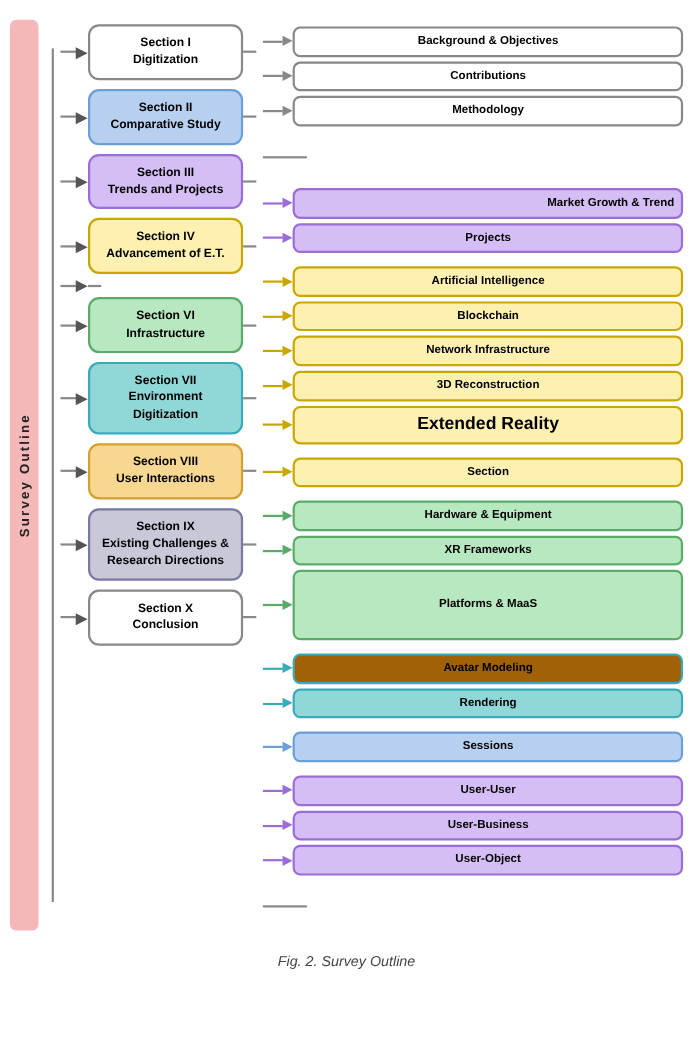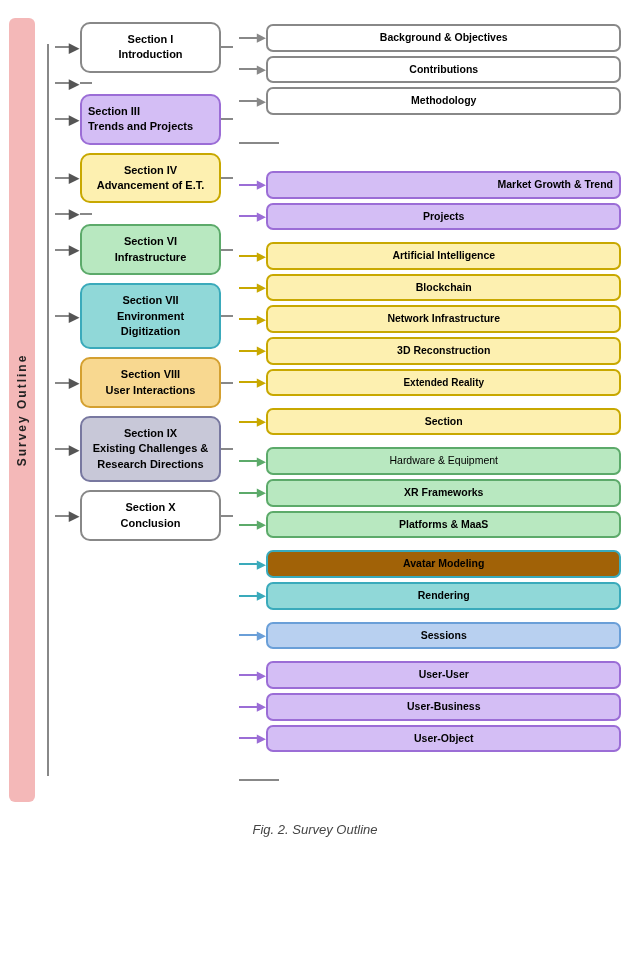--- a/index.html
+++ b/index.html
@@ -72,32 +72,34 @@
 
     <div style="width:16px; position:relative; flex-shrink:0;">
       <div class="trunk"></div>
     </div>
 
     <div style="width:178px; display:flex; flex-direction:column; flex-shrink:0;">
     <div style="display: flex; flex-direction: row; align-items: center; position: relative;">
           <div style="width: 14px; height: 2px; background: rgb(136, 136, 136); flex-shrink: 0;"></div>
           <span style="font-size: 13px; color: rgb(85, 85, 85); flex-shrink: 0; margin-right: 1px; font-weight: bold; line-height: 1;">▶</span>
           <div style="flex: 1 1 0%; border-radius: 10px; border: 2.5px solid rgb(136, 136, 136); background: rgb(255, 255, 255); padding: 8px 6px; text-align: center; font-size: 11px; font-weight: bold; line-height: 1.4; white-space: pre-line; margin: 4px 0px;">Section I
-Introduction</div>
-          <div style="width: 12px; height: 2px; background: rgb(136, 136, 136); flex-shrink: 0;"></div>
-        </div>
-        <div style="display: flex; flex-direction: row; align-items: center; position: relative;">
-          <div style="width: 14px; height: 2px; background: rgb(136, 136, 136); flex-shrink: 0;"></div>
-          <span style="font-size: 13px; color: rgb(85, 85, 85); flex-shrink: 0; margin-right: 1px; font-weight: bold; line-height: 1;">▶</span>
-          <div style="width: 12px; height: 2px; background: rgb(136, 136, 136); flex-shrink: 0;"></div>
-        </div>
-        <div style="display: flex; flex-direction: row; align-items: center; position: relative;">
-          <div style="width: 14px; height: 2px; background: rgb(136, 136, 136); flex-shrink: 0;"></div>
-          <span style="font-size: 13px; color: rgb(85, 85, 85); flex-shrink: 0; margin-right: 1px; font-weight: bold; line-height: 1;">▶</span>
-          <div style="flex: 1 1 0%; border-radius: 10px; border: 2.5px solid rgb(155, 109, 214); background: rgb(212, 190, 245); padding: 8px 6px; text-align: left; font-size: 11px; font-weight: bold; line-height: 1.4; white-space: pre-line; margin: 4px 0px;">Section III
+Digitization</div>
+          <div style="width: 12px; height: 2px; background: rgb(136, 136, 136); flex-shrink: 0;"></div>
+        </div>
+        <div style="display: flex; flex-direction: row; align-items: center; position: relative;">
+          <div style="width: 14px; height: 2px; background: rgb(136, 136, 136); flex-shrink: 0;"></div>
+          <span style="font-size: 13px; color: rgb(85, 85, 85); flex-shrink: 0; margin-right: 1px; font-weight: bold; line-height: 1;">▶</span>
+          <div style="flex: 1 1 0%; border-radius: 10px; border: 2.5px solid rgb(106, 159, 216); background: rgb(184, 208, 240); padding: 8px 6px; text-align: center; font-size: 11px; font-weight: bold; line-height: 1.4; white-space: pre-line; margin: 4px 0px;">Section II
+Comparative Study</div>
+          <div style="width: 12px; height: 2px; background: rgb(136, 136, 136); flex-shrink: 0;"></div>
+        </div>
+        <div style="display: flex; flex-direction: row; align-items: center; position: relative;">
+          <div style="width: 14px; height: 2px; background: rgb(136, 136, 136); flex-shrink: 0;"></div>
+          <span style="font-size: 13px; color: rgb(85, 85, 85); flex-shrink: 0; margin-right: 1px; font-weight: bold; line-height: 1;">▶</span>
+          <div style="flex: 1 1 0%; border-radius: 10px; border: 2.5px solid rgb(155, 109, 214); background: rgb(212, 190, 245); padding: 8px 6px; text-align: center; font-size: 11px; font-weight: bold; line-height: 1.4; white-space: pre-line; margin: 4px 0px;">Section III
 Trends and Projects</div>
           <div style="width: 12px; height: 2px; background: rgb(136, 136, 136); flex-shrink: 0;"></div>
         </div>
         <div style="display: flex; flex-direction: row; align-items: center; position: relative;">
           <div style="width: 14px; height: 2px; background: rgb(136, 136, 136); flex-shrink: 0;"></div>
           <span style="font-size: 13px; color: rgb(85, 85, 85); flex-shrink: 0; margin-right: 1px; font-weight: bold; line-height: 1;">▶</span>
           <div style="flex: 1 1 0%; border-radius: 10px; border: 2.5px solid rgb(200, 168, 0); background: rgb(253, 240, 176); padding: 8px 6px; text-align: center; font-size: 11px; font-weight: bold; line-height: 1.4; white-space: pre-line; margin: 4px 0px;">Section IV
 Advancement of E.T.</div>
           <div style="width: 12px; height: 2px; background: rgb(136, 136, 136); flex-shrink: 0;"></div>
         </div>
@@ -196,45 +198,45 @@
             <div style="flex: 1 1 0%; border-radius: 7px; border: 2px solid rgb(200, 168, 0); background: rgb(253, 240, 176); padding: 5px 6px; text-align: center; font-size: 10.5px; font-weight: bold; line-height: 1.3;">Network Infrastructure</div>
           </div>
           <div style="display: flex; flex-direction: row; align-items: center; margin: 2px 0px;">
             <div style="width: 18px; height: 2px; background: rgb(200, 168, 0); flex-shrink: 0;"></div>
             <span style="font-size: 11px; color: rgb(200, 168, 0); flex-shrink: 0; margin-right: 1px; font-weight: bold; line-height: 1;">▶</span>
             <div style="flex: 1 1 0%; border-radius: 7px; border: 2px solid rgb(200, 168, 0); background: rgb(253, 240, 176); padding: 5px 6px; text-align: center; font-size: 10.5px; font-weight: bold; line-height: 1.3;">3D Reconstruction</div>
           </div>
           <div style="display: flex; flex-direction: row; align-items: center; margin: 2px 0px;">
             <div style="width: 18px; height: 2px; background: rgb(200, 168, 0); flex-shrink: 0;"></div>
             <span style="font-size: 11px; color: rgb(200, 168, 0); flex-shrink: 0; margin-right: 1px; font-weight: bold; line-height: 1;">▶</span>
-            <div style="flex: 1 1 0%; border-radius: 7px; border: 2px solid rgb(200, 168, 0); background: rgb(253, 240, 176); padding: 5px 6px; text-align: center; font-size: 10px; font-weight: bold; line-height: 1.3;">Extended Reality</div>
+            <div style="flex: 1 1 0%; border-radius: 7px; border: 2px solid rgb(200, 168, 0); background: rgb(253, 240, 176); padding: 5px 6px; text-align: center; font-size: 16px; font-weight: bold; line-height: 1.3;">Extended Reality</div>
           </div>
         </div>
         <div style="display: flex; flex-direction: column; justify-content: center; padding-top: 4px; padding-bottom: 4px;">
           <div style="display: flex; flex-direction: row; align-items: center; margin: 2px 0px;">
             <div style="width: 18px; height: 2px; background: rgb(200, 168, 0); flex-shrink: 0;"></div>
             <span style="font-size: 11px; color: rgb(200, 168, 0); flex-shrink: 0; margin-right: 1px; font-weight: bold; line-height: 1;">▶</span>
             <div style="flex: 1 1 0%; border-radius: 7px; border: 2px solid rgb(200, 168, 0); background: rgb(253, 240, 176); padding: 5px 6px; text-align: center; font-size: 10.5px; font-weight: bold; line-height: 1.3;">Section</div>
           </div>
         </div>
         <div style="display: flex; flex-direction: column; justify-content: center; padding-top: 4px; padding-bottom: 4px;">
           <div style="display: flex; flex-direction: row; align-items: center; margin: 2px 0px;">
             <div style="width: 18px; height: 2px; background: rgb(92, 170, 106); flex-shrink: 0;"></div>
             <span style="font-size: 11px; color: rgb(92, 170, 106); flex-shrink: 0; margin-right: 1px; font-weight: bold; line-height: 1;">▶</span>
-            <div style="flex: 1 1 0%; border-radius: 7px; border: 2px solid rgb(92, 170, 106); background: rgb(184, 232, 192); padding: 5px 6px; text-align: center; font-size: 10.5px; font-weight: normal; line-height: 1.3;">Hardware &amp; Equipment</div>
+            <div style="flex: 1 1 0%; border-radius: 7px; border: 2px solid rgb(92, 170, 106); background: rgb(184, 232, 192); padding: 5px 6px; text-align: center; font-size: 10.5px; font-weight: bold; line-height: 1.3;">Hardware &amp; Equipment</div>
           </div>
           <div style="display: flex; flex-direction: row; align-items: center; margin: 2px 0px;">
             <div style="width: 18px; height: 2px; background: rgb(92, 170, 106); flex-shrink: 0;"></div>
             <span style="font-size: 11px; color: rgb(92, 170, 106); flex-shrink: 0; margin-right: 1px; font-weight: bold; line-height: 1;">▶</span>
             <div style="flex: 1 1 0%; border-radius: 7px; border: 2px solid rgb(92, 170, 106); background: rgb(184, 232, 192); padding: 5px 6px; text-align: center; font-size: 10.5px; font-weight: bold; line-height: 1.3;">XR Frameworks</div>
           </div>
           <div style="display: flex; flex-direction: row; align-items: center; margin: 2px 0px;">
             <div style="width: 18px; height: 2px; background: rgb(92, 170, 106); flex-shrink: 0;"></div>
             <span style="font-size: 11px; color: rgb(92, 170, 106); flex-shrink: 0; margin-right: 1px; font-weight: bold; line-height: 1;">▶</span>
-            <div style="flex: 1 1 0%; border-radius: 7px; border: 2px solid rgb(92, 170, 106); background: rgb(184, 232, 192); padding: 5px 6px; text-align: center; font-size: 10.5px; font-weight: bold; line-height: 1.3;">Platforms &amp; MaaS</div>
+            <div style="flex: 1 1 0%; border-radius: 7px; border: 2px solid rgb(92, 170, 106); background: rgb(184, 232, 192); padding: 23px 6px; text-align: center; font-size: 10.5px; font-weight: bold; line-height: 1.3;">Platforms &amp; MaaS</div>
           </div>
         </div>
         <div style="display: flex; flex-direction: column; justify-content: center; padding-top: 4px; padding-bottom: 4px;">
           <div style="display: flex; flex-direction: row; align-items: center; margin: 2px 0px;">
             <div style="width: 18px; height: 2px; background: rgb(58, 170, 187); flex-shrink: 0;"></div>
             <span style="font-size: 11px; color: rgb(58, 170, 187); flex-shrink: 0; margin-right: 1px; font-weight: bold; line-height: 1;">▶</span>
             <div style="flex: 1 1 0%; border-radius: 7px; border: 2px solid rgb(58, 170, 187); background: #a16207; padding: 5px 6px; text-align: center; font-size: 10.5px; font-weight: bold; line-height: 1.3;">Avatar Modeling</div>
           </div>
           <div style="display: flex; flex-direction: row; align-items: center; margin: 2px 0px;">
             <div style="width: 18px; height: 2px; background: rgb(58, 170, 187); flex-shrink: 0;"></div>

